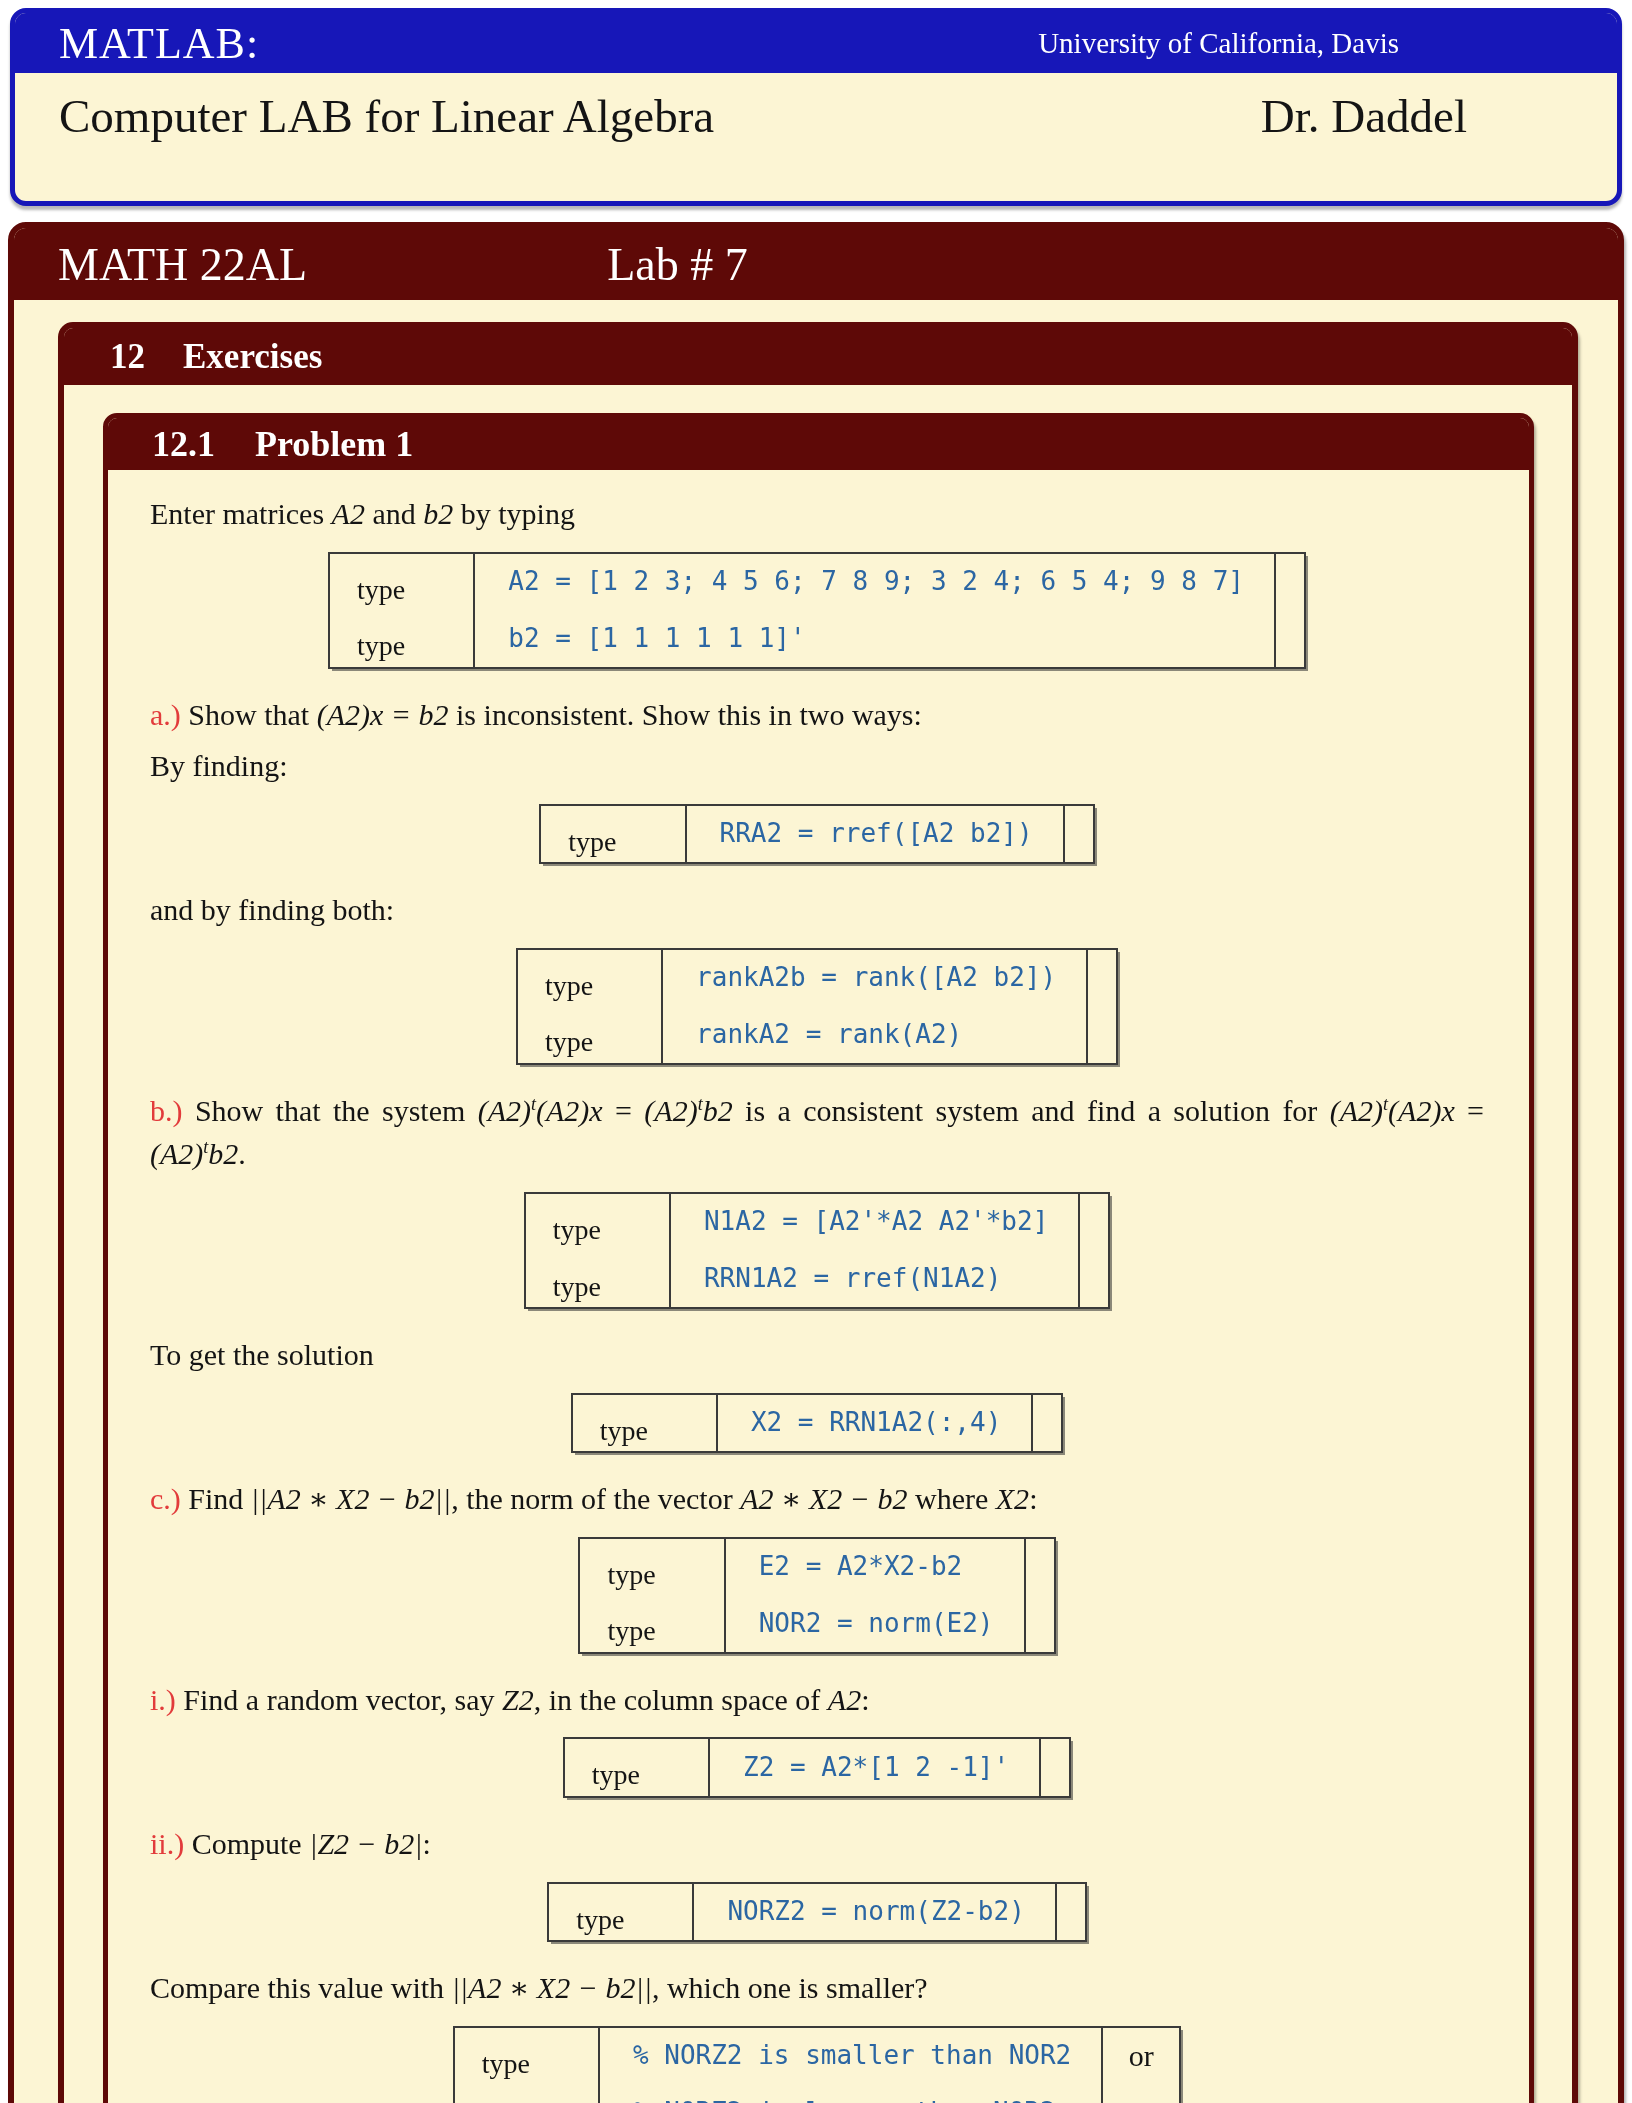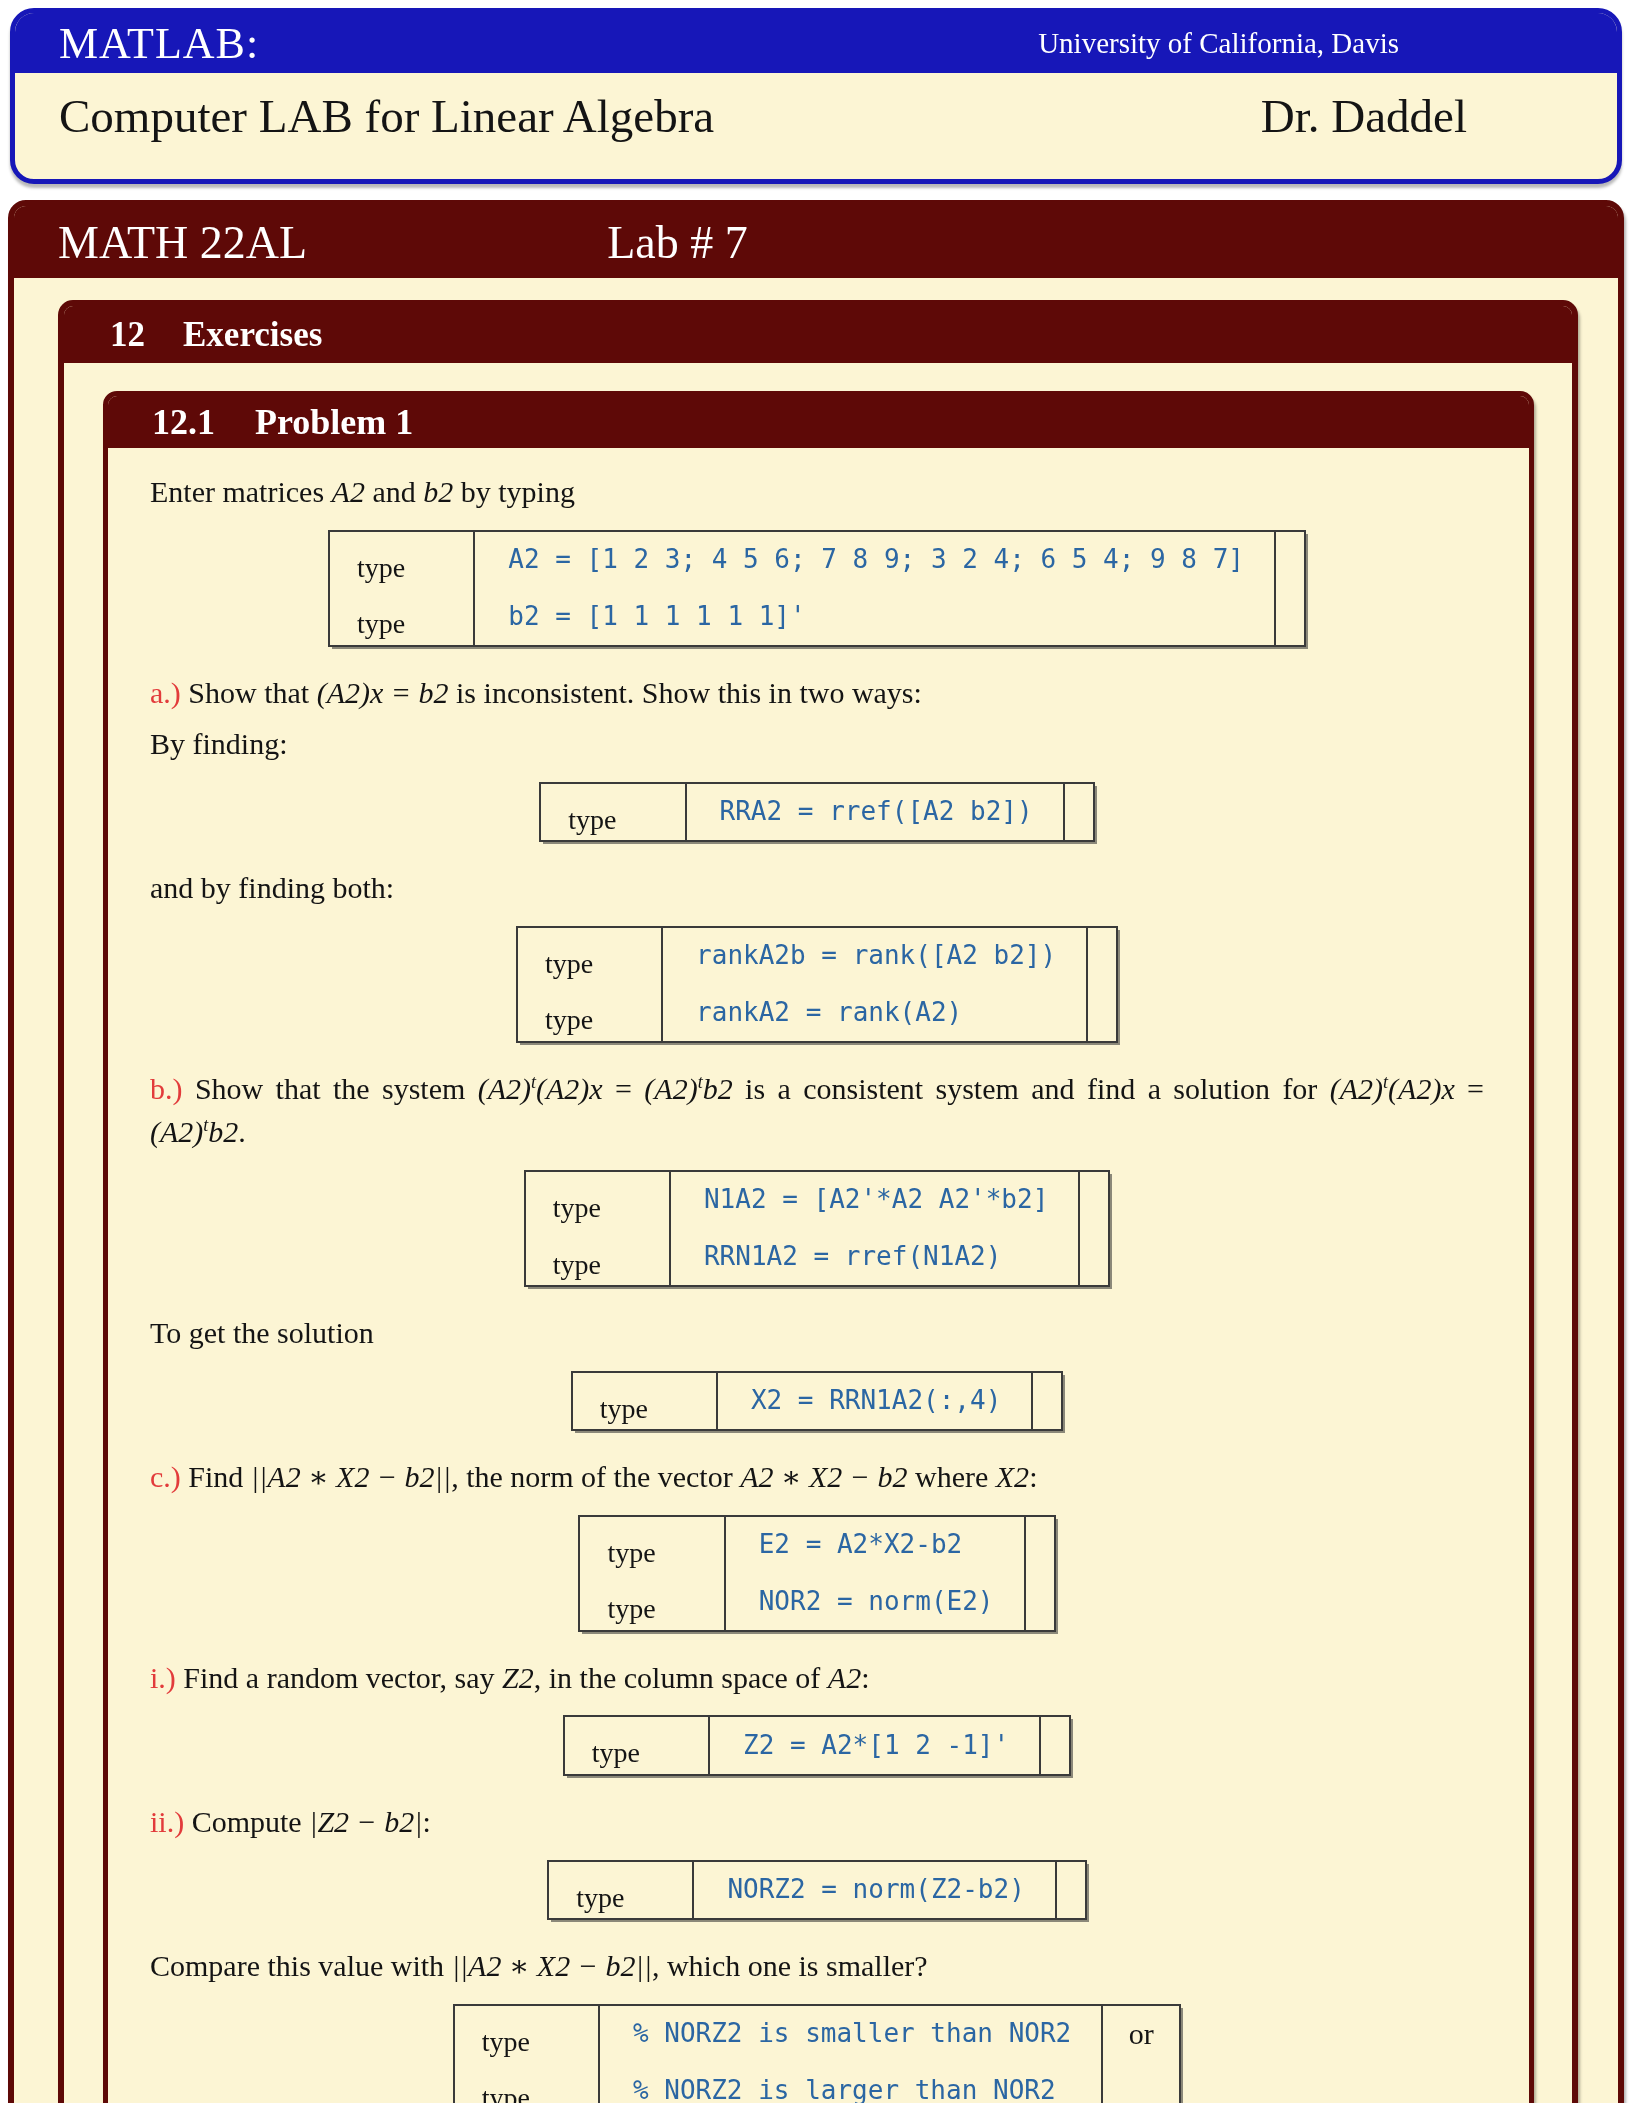--- a/index.html
+++ b/index.html
@@ -18,23 +18,23 @@
     width:1632px;
     padding:8px 0 6px;
     background:var(--page-background);
     font-family:"Liberation Serif","DejaVu Serif",serif;
     color:var(--text);
   }
 
   
   .header-box{
     margin:0 10px;
-    height:176px;
+    height:198px;
     border:5px solid var(--blue);
-    border-radius:24px;
+    border-radius:16px;
     background:var(--cream);
     overflow:hidden;
     box-shadow:0 4px 3px rgba(0,0,0,0.28);
   }
   .header-bar{
     height:60px;
     background:var(--blue);
     color:#FFFFFF;
     display:flex;
     align-items:center;

